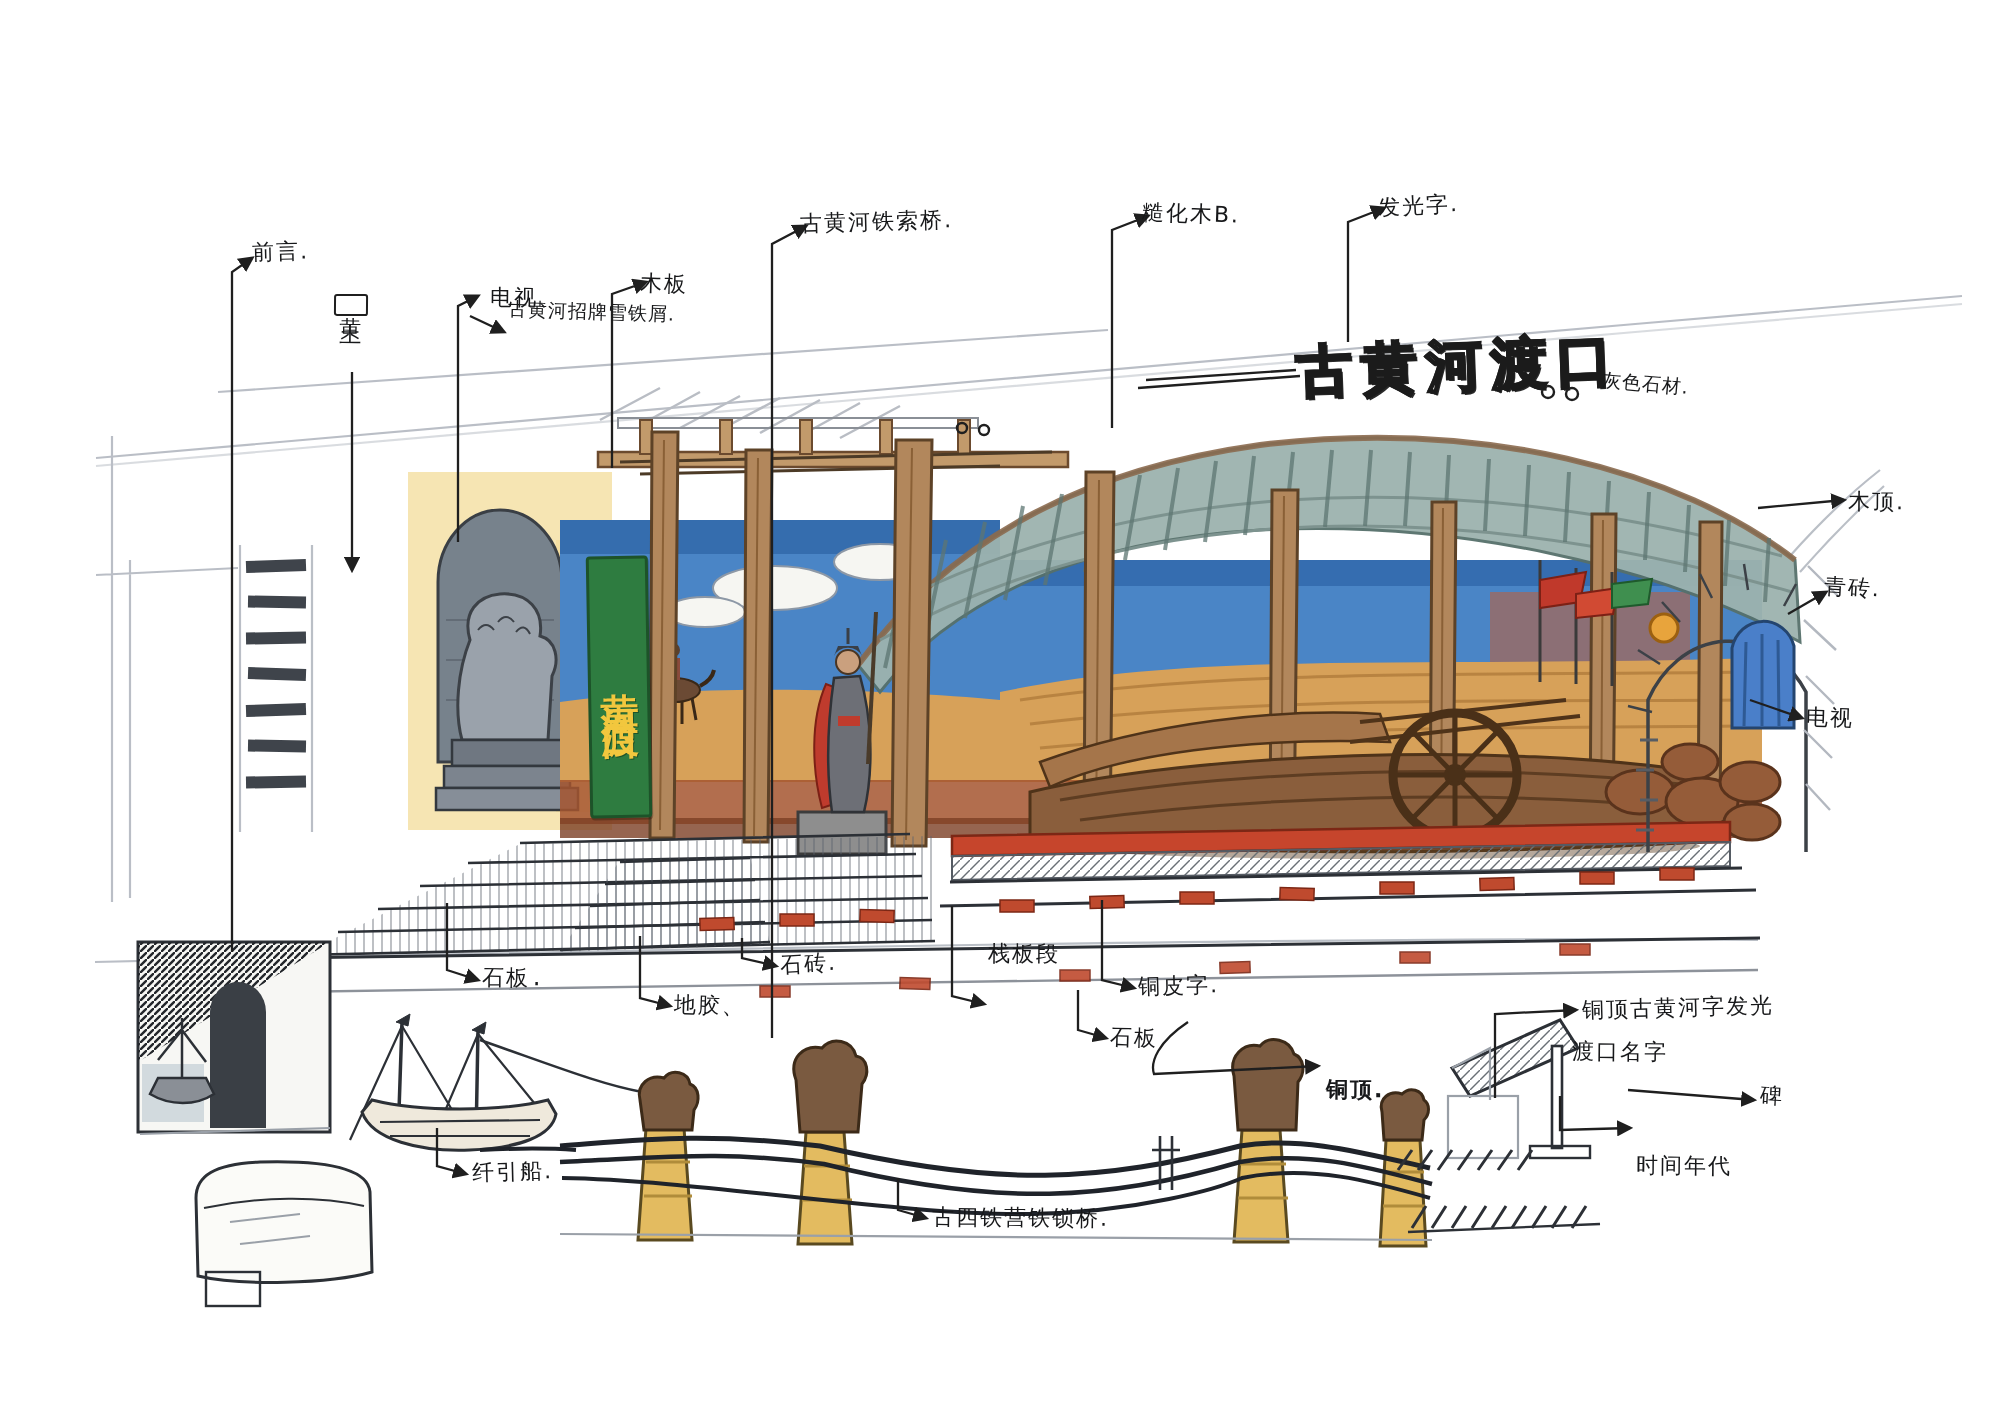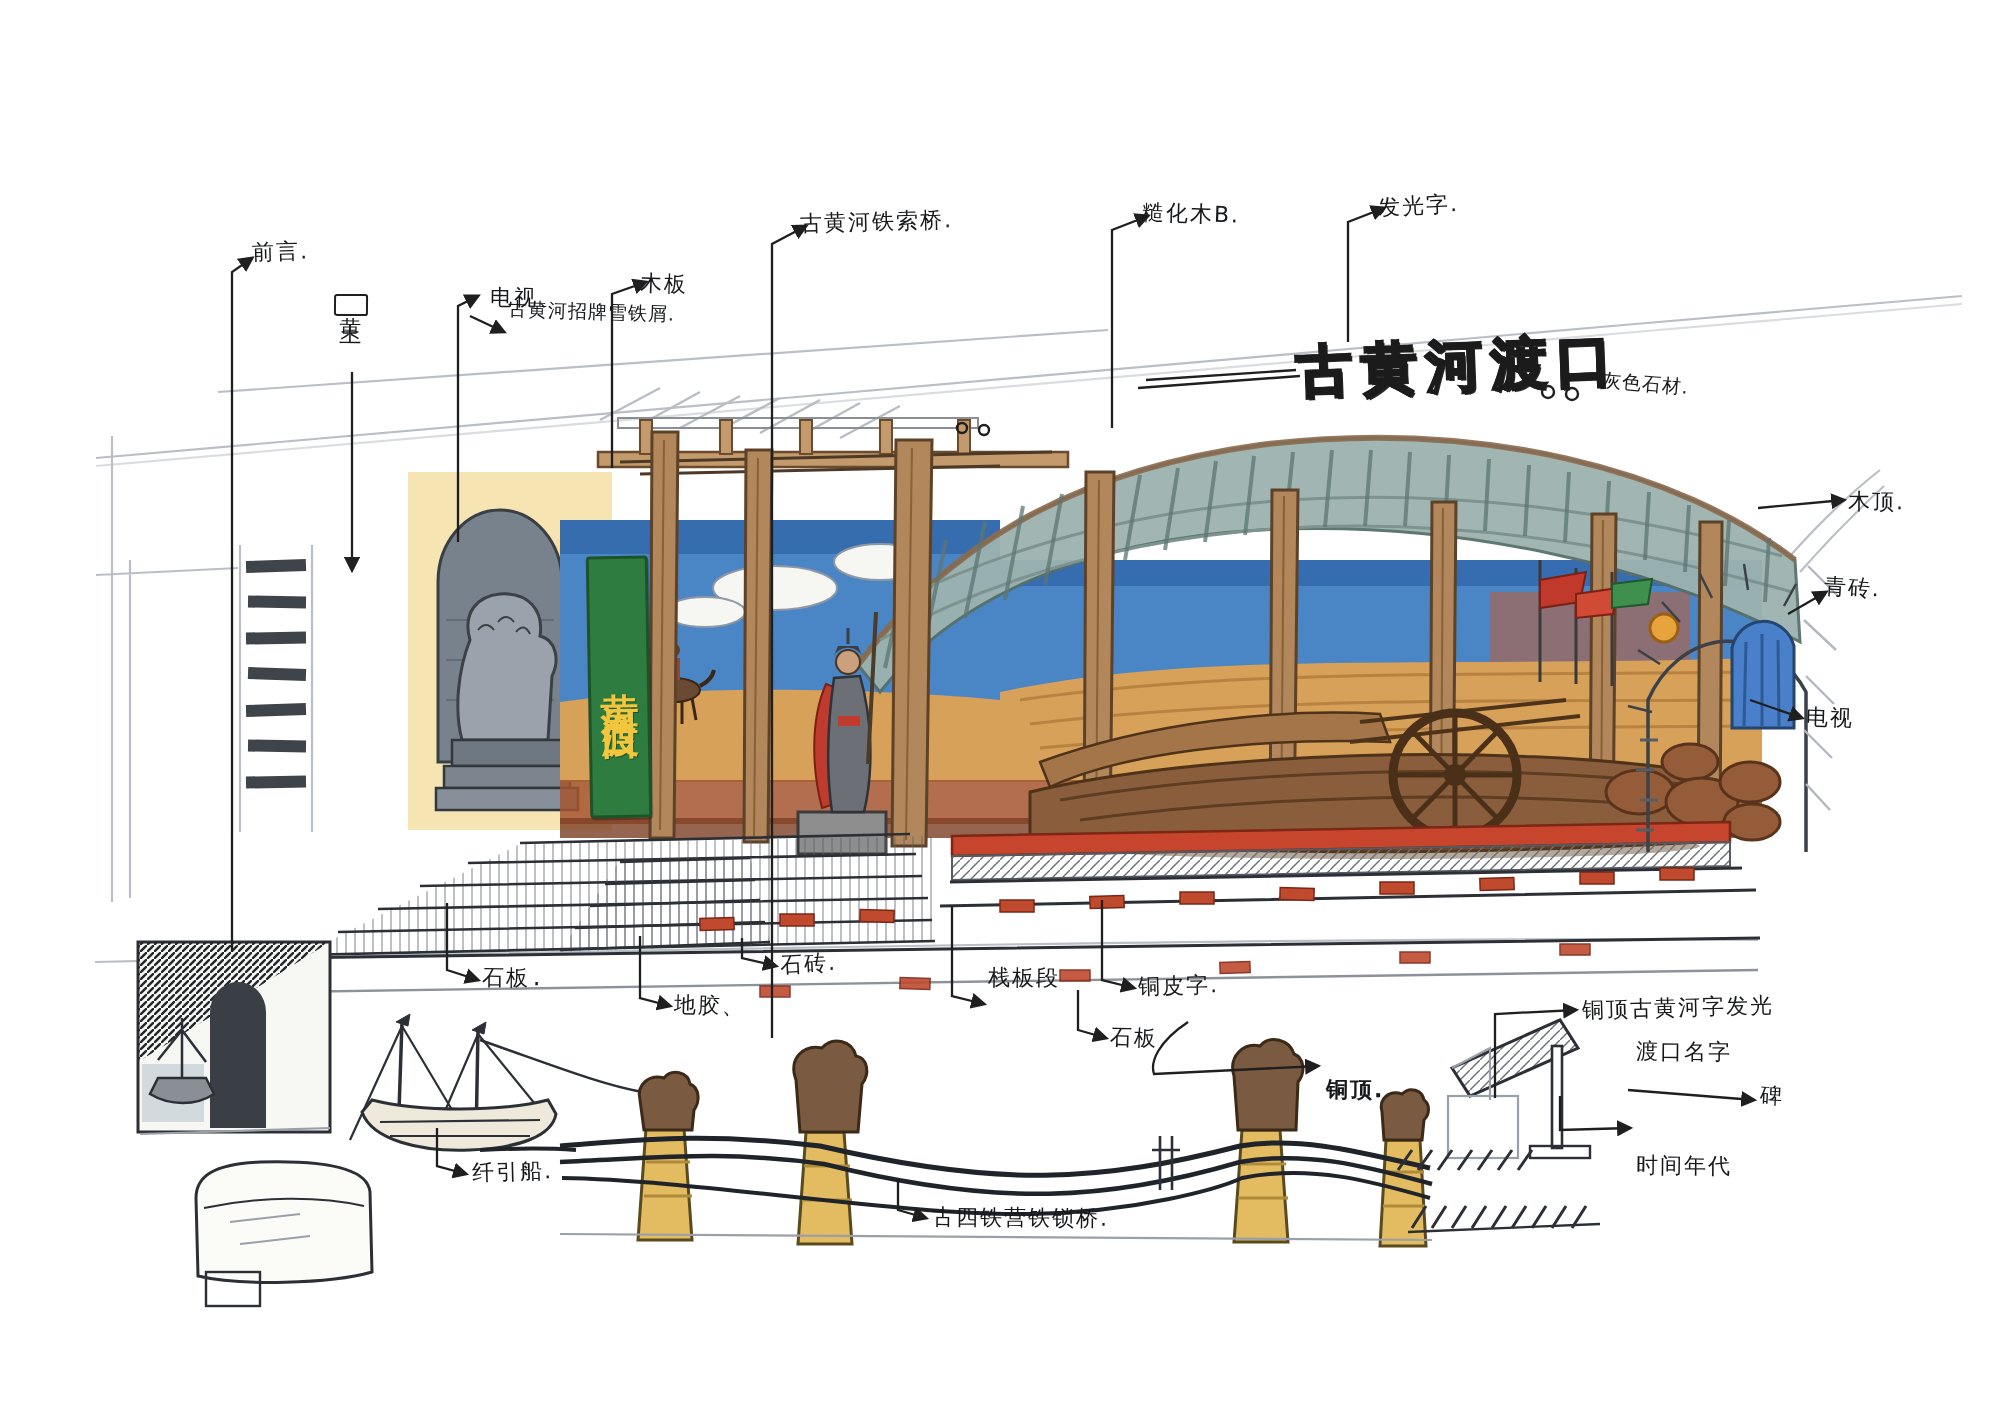--- a/index.html
+++ b/index.html
@@ -320,24 +320,24 @@
 <div class="callout small r1" style="left:508px;top:300px;">古黄河招牌雪铁屑.</div>
 <div class="callout r-1" style="left:800px;top:208px;">古黄河铁索桥.</div>
 <div class="callout r1" style="left:1142px;top:200px;">糙化木B.</div>
 <div class="callout rm3" style="left:1378px;top:192px;">发光字.</div>
 <div class="callout r0" style="left:1848px;top:488px;">木顶.</div>
 <div class="callout r2" style="left:1824px;top:574px;">青砖.</div>
 <div class="callout r1" style="left:1806px;top:704px;">电视</div>
 <div class="callout r0" style="left:482px;top:966px;font-family:Liberation Mono, monospace;">石板.</div>
 <div class="callout r1" style="left:674px;top:992px;">地胶、</div>
 <div class="callout rm3" style="left:780px;top:950px;">石砖.</div>
-<div class="callout r0" style="left:988px;top:964px;">栈板段</div>
+<div class="callout r0" style="left:988px;top:940px;">栈板段</div>
 <div class="callout r-1" style="left:1138px;top:972px;">铜皮字.</div>
 <div class="callout r1" style="left:1110px;top:1024px;">石板</div>
 <div class="callout r0" style="left:1326px;top:1076px;font-weight:bold;">铜顶.</div>
 <div class="callout r-1" style="left:1582px;top:994px;">铜顶古黄河字发光</div>
-<div class="callout r0" style="left:1636px;top:1038px;">渡口名字</div>
+<div class="callout r0" style="left:1572px;top:1038px;">渡口名字</div>
 <div class="callout r2" style="left:1760px;top:1082px;">碑</div>
 <div class="callout r0" style="left:1636px;top:1116px;margin-top:36px;">时间年代</div>
 <div class="callout r-1" style="left:472px;top:1158px;">纤引船.</div>
 <div class="callout r0" style="left:932px;top:1204px;">古四铁营铁锁桥.</div>
 
 </div>
 
 </body></html>

